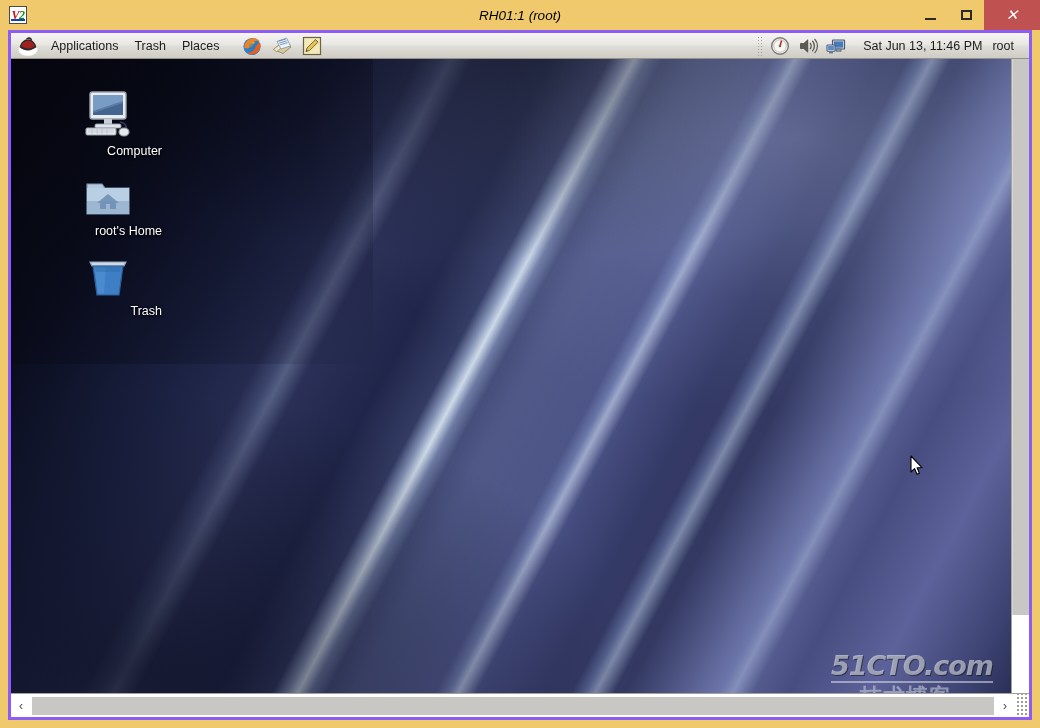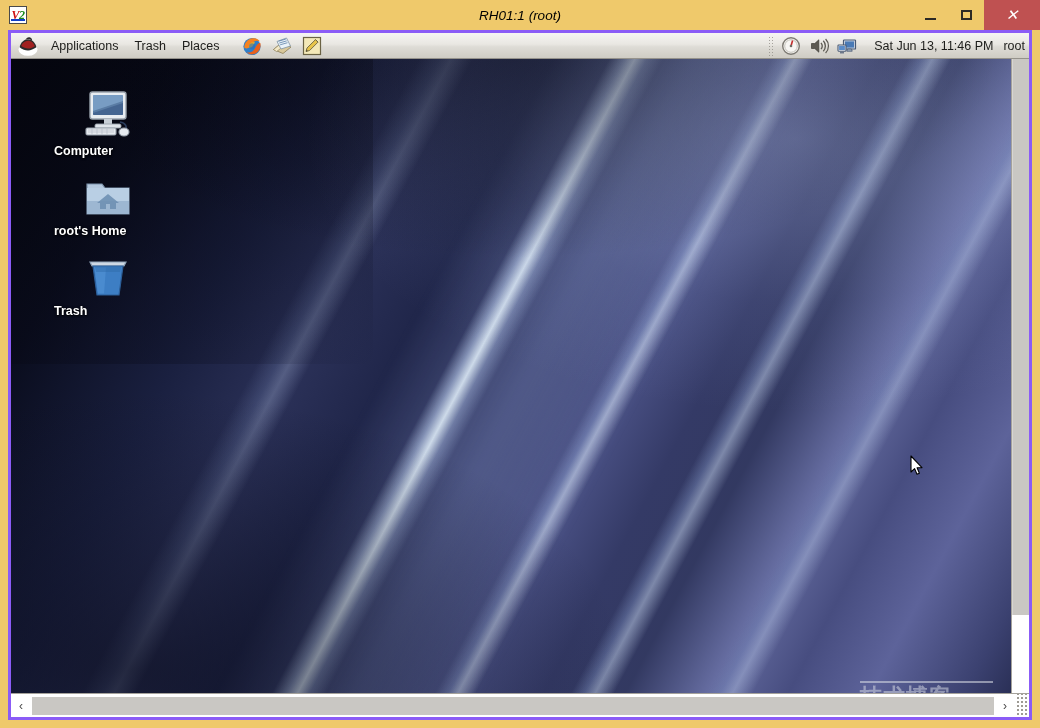--- a/index.html
+++ b/index.html
@@ -146,21 +146,21 @@
     margin: 0 3px;
     cursor: pointer;
     position: relative;
     flex: none;
   }
   #panel-spacer { flex: 1 1 auto; }
   #panel-right {
     display: flex;
     align-items: center;
     height: 100%;
-    padding-right: 2px;
+    padding-right: 13px;
   }
   .drag-handle {
     width: 5px; height: 20px;
     margin-right: 5px;
     background-image: radial-gradient(circle, #8e8b84 0.8px, transparent 1px);
     background-size: 3px 3px;
     opacity: 0.75;
     cursor: move;
     flex: none;
   }
@@ -250,24 +250,23 @@
     position: absolute;
     left: 0; top: 0;
     width: 36%; height: 46%;
     background: linear-gradient(135deg, rgba(4,5,13,0.92) 0%, rgba(10,12,28,0.45) 55%, rgba(0,0,0,0) 100%);
   }
 
   
   .desk-icon {
     position: absolute;
     width: 108px;
-    text-align: left;
+    text-align: right;
     cursor: pointer;
     user-select: none;
-    font-weight: bold;
   }
   .desk-icon .glyph {
     height: 52px;
     display: flex;
     align-items: flex-end;
     justify-content: center;
   }
   .desk-icon .label {
     margin-top: 5px;
     font-size: 12.5px;
@@ -548,20 +547,21 @@
             <path d="M5 7 L41 7 L39 11 L7 11 Z" fill="#cfd9e4" stroke="#8fa3b8" stroke-width="1.2"></path>
             <path d="M8 11 L38 11 L34 40 L12 40 Z" fill="#3d7ec4" stroke="#2c5e98" stroke-width="1.2"></path>
             <path d="M9.5 12.5 L21 12.5 L19 38.5 L13 38.5 Z" fill="#4e8ed2" opacity="0.8"></path>
             <path d="M10 12 L36 12 L35 17 L11 17 Z" fill="#2f6aa8" opacity="0.45"></path>
           </svg>
         </div>
         <div class="label">Trash</div>
       </div>
 
       <div id="watermark">
+        <div class="wm-main">51CTO.com</div>
         <div class="wm-rule"></div>
         <div class="wm-sub-row">
           <span class="wm-cn">技术博客</span>
           <span class="wm-blog">Blog</span>
         </div>
       </div>
 
       <div id="cursor">
         <svg width="14" height="21" viewBox="0 0 14 21">
           <path d="M1 1 L1 17 L4.6 13.6 L7.0 19.2 L9.4 18.2 L7.1 12.8 L12 12.6 Z" fill="#ffffff" stroke="#000000" stroke-width="1.1" stroke-linejoin="round"></path>

